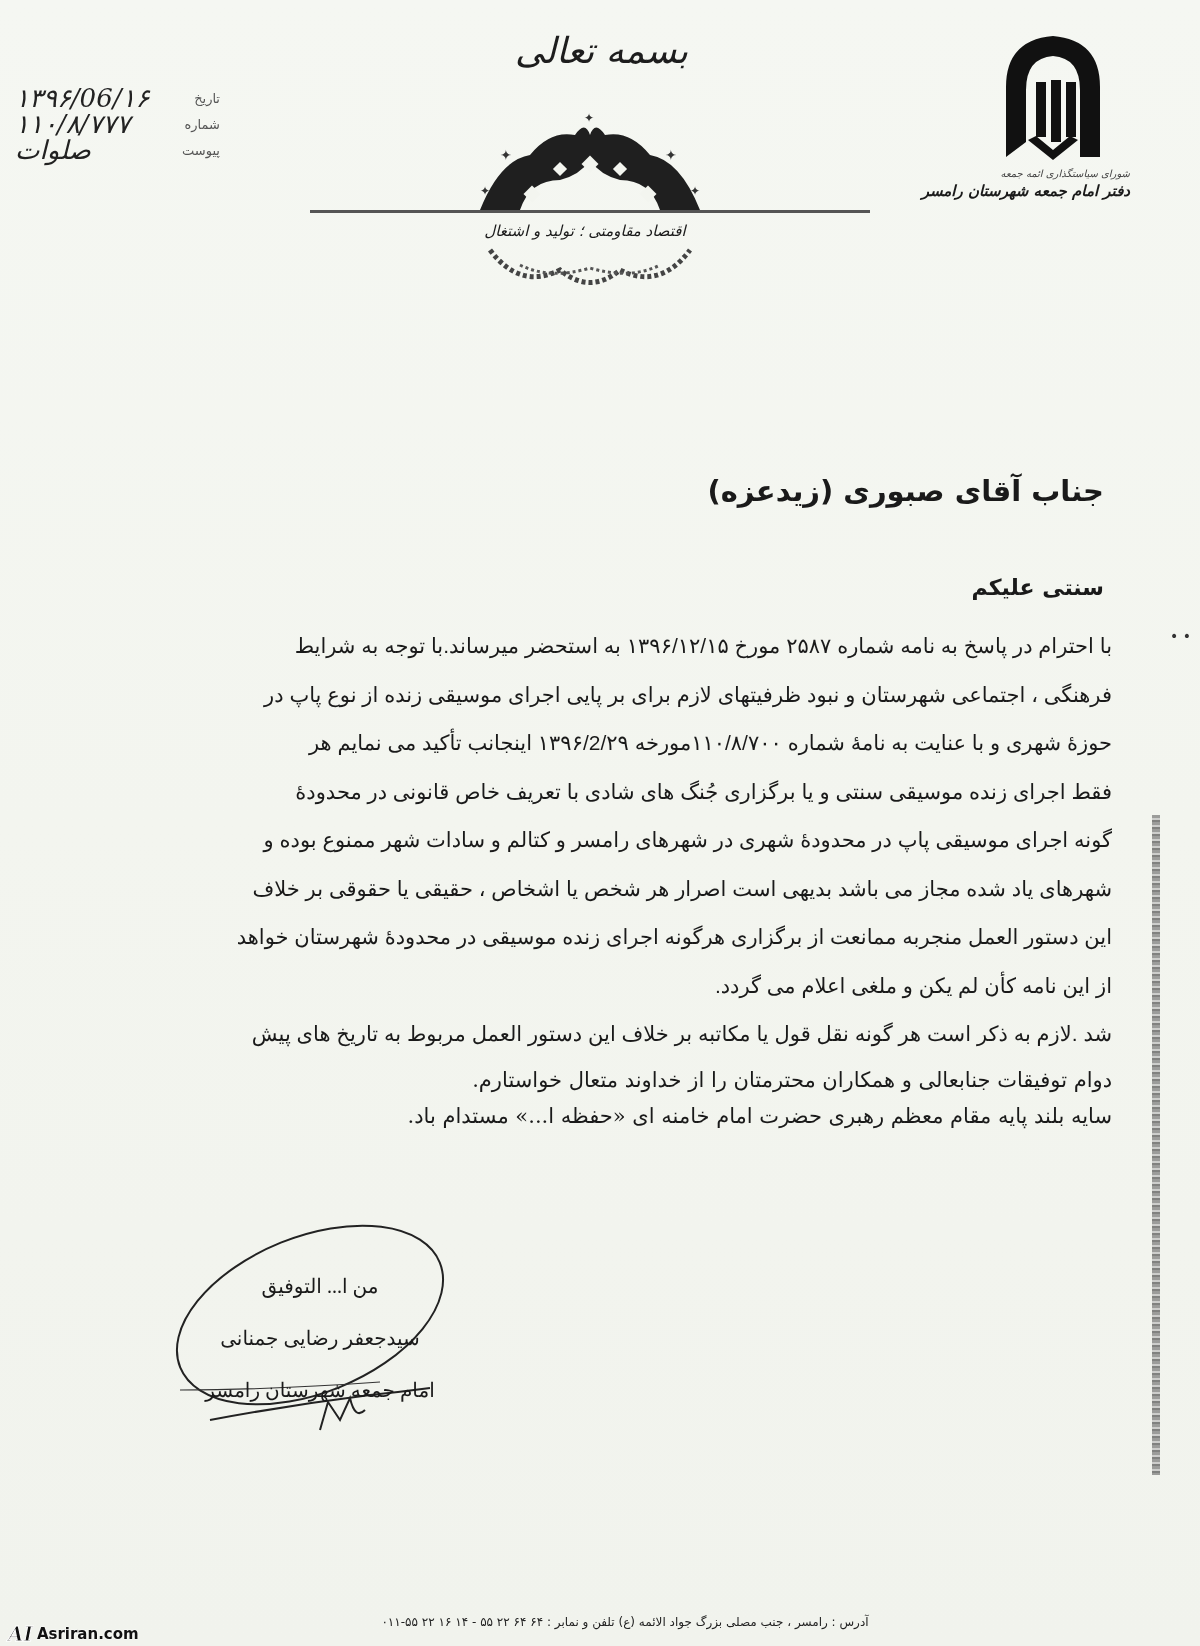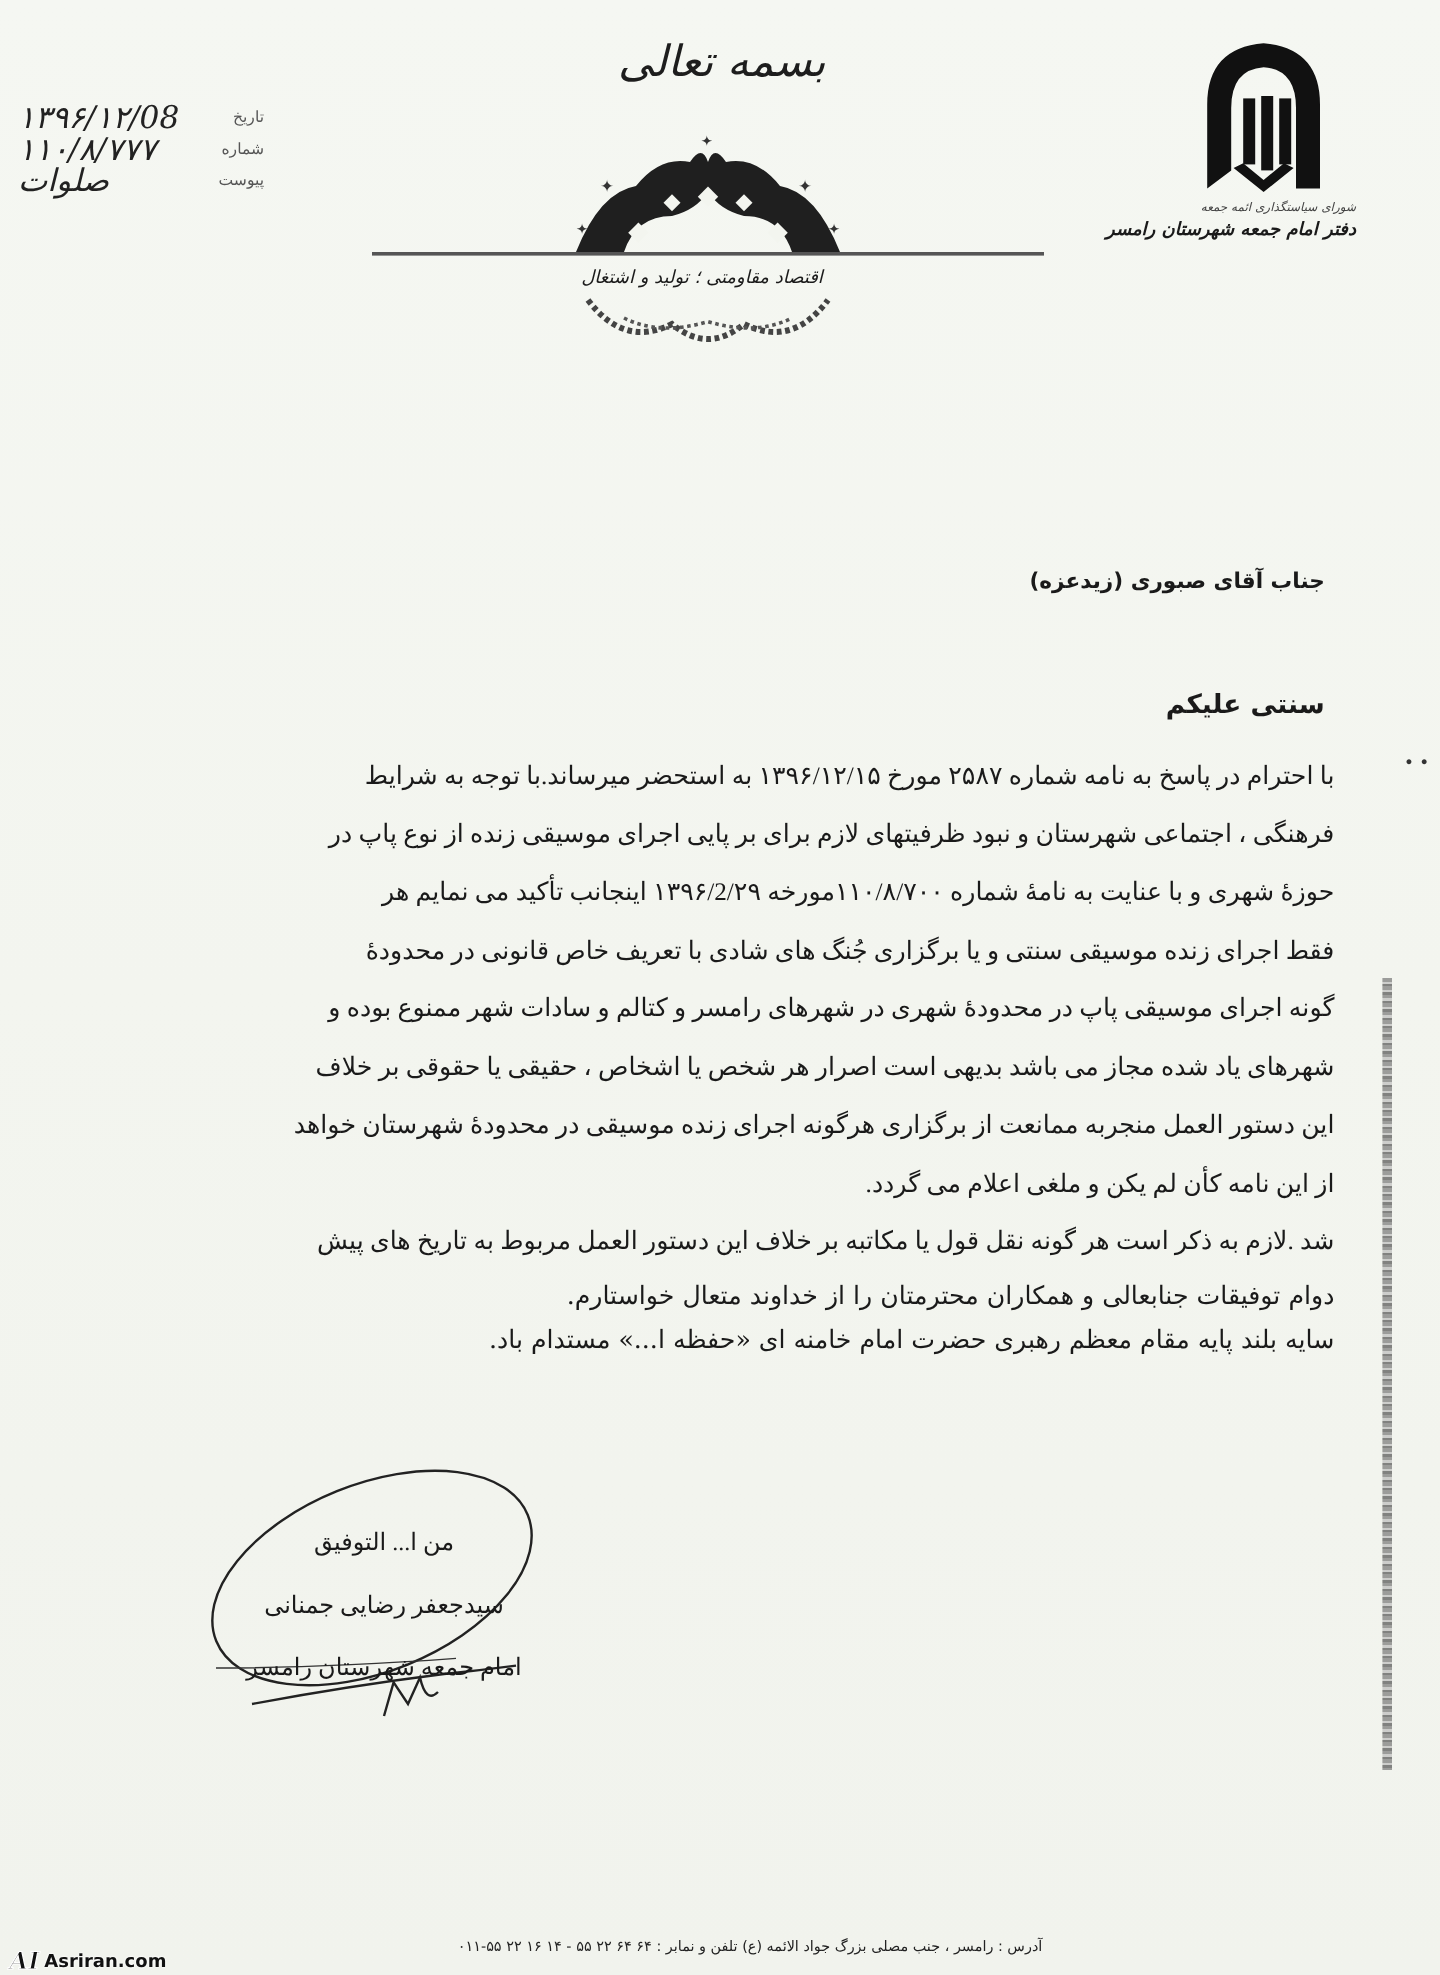--- a/index.html
+++ b/index.html
@@ -26,26 +26,26 @@
   .hr-line { position:absolute; left:310px; top:210px; width:560px; height:3px; background:#555; }
   .motto { position:absolute; left:470px; top:222px; width:230px; text-align:center; font-family:"DejaVu Serif", serif; font-style:italic; font-size:15px; direction:rtl; }
 
   
   .logo { position:absolute; left:998px; top:32px; width:110px; height:130px; }
   .logo-sub { position:absolute; right:70px; top:168px; font-size:10px; color:#444; direction:rtl; font-style:italic; }
   .logo-title { position:absolute; right:70px; top:182px; font-size:15px; font-weight:bold; font-style:italic; direction:rtl; font-family:"DejaVu Serif", serif; }
 
   
   .addr1 { position:absolute; right:96px; top:420px; font-size:25px; font-weight:bold; direction:rtl; }
-  .addr2 { position:absolute; right:96px; top:474px; font-size:18px; font-weight:bold; direction:rtl; }
+  .addr2 { position:absolute; right:96px; top:474px; font-size:29px; font-weight:bold; direction:rtl; }
   .greet { position:absolute; right:96px; top:575px; font-size:22px; font-weight:bold; direction:rtl; }
 
   .body-text {
     position:absolute; right:88px; top:622px; width:1020px;
-    font-family:Liberation Serif, serif; font-size:21px; line-height:48.5px;
+    font-family:Liberation Sans, sans-serif; font-size:21px; line-height:48.5px;
     direction:rtl; text-align:justify; text-align-last:right;
   }
   .body-line { display:block; white-space:nowrap; text-align:right; }
 
   .closing { position:absolute; right:88px; top:1062px; font-family:"DejaVu Serif", serif; font-size:21px; line-height:36px; direction:rtl; }
 
   
   .sig { position:absolute; left:180px; top:1260px; width:280px; text-align:center; direction:rtl;font-family:Liberation Serif, serif; }
   .sig-line { font-size:20px; line-height:52px; }
   .sig-svg { position:absolute; left:150px; top:1220px; }
@@ -60,21 +60,21 @@
   .wm-mark { font-family:"DejaVu Serif", serif; font-weight:bold; font-style:italic; font-size:20px; color:#111; -webkit-text-stroke:1px #fff; }
   .wm-text { font-size:15px; font-weight:bold; color:#111; text-shadow:0 0 2px #fff,0 0 2px #fff; }
 </style>
 </head>
 <body>
 
 <div class="page">
 
   <div class="meta">
     <div class="meta-row">
-      <span class="meta-val">۱۳۹۶/۱۲/08</span>
+      <span class="meta-val">۱۳۹۶/06/۱۶</span>
       <span class="meta-label">تاریخ</span>
     </div>
     <div class="meta-row">
       <span class="meta-val">۱۱۰/۸/۷۷۷</span>
       <span class="meta-label">شماره</span>
     </div>
     <div class="meta-row">
       <span class="meta-val">صلوات</span>
       <span class="meta-label">پیوست</span>
     </div>

